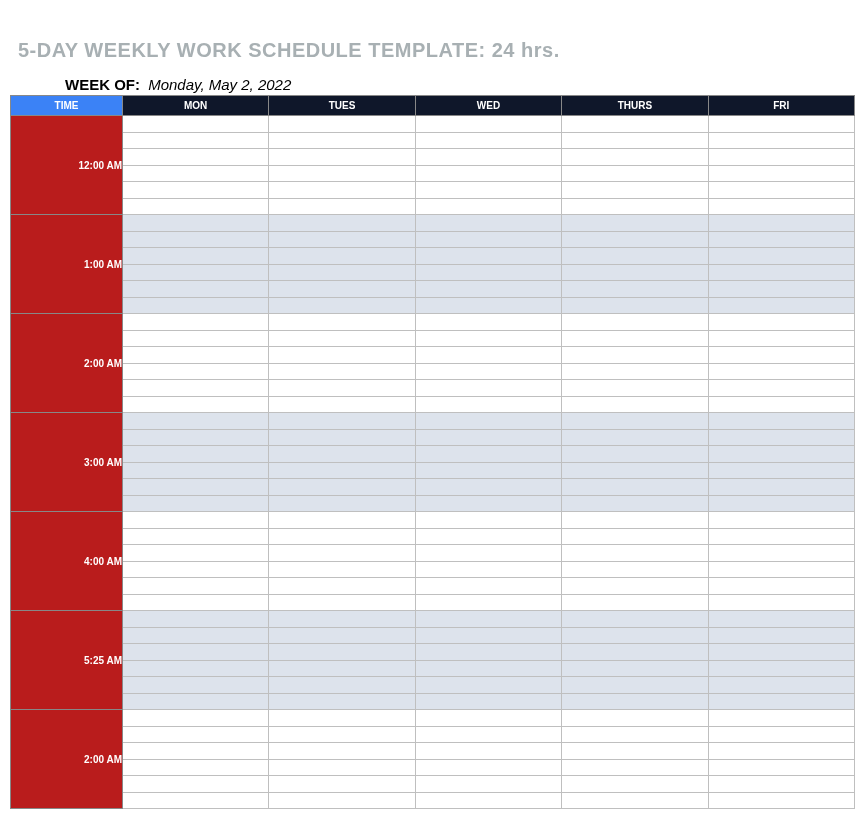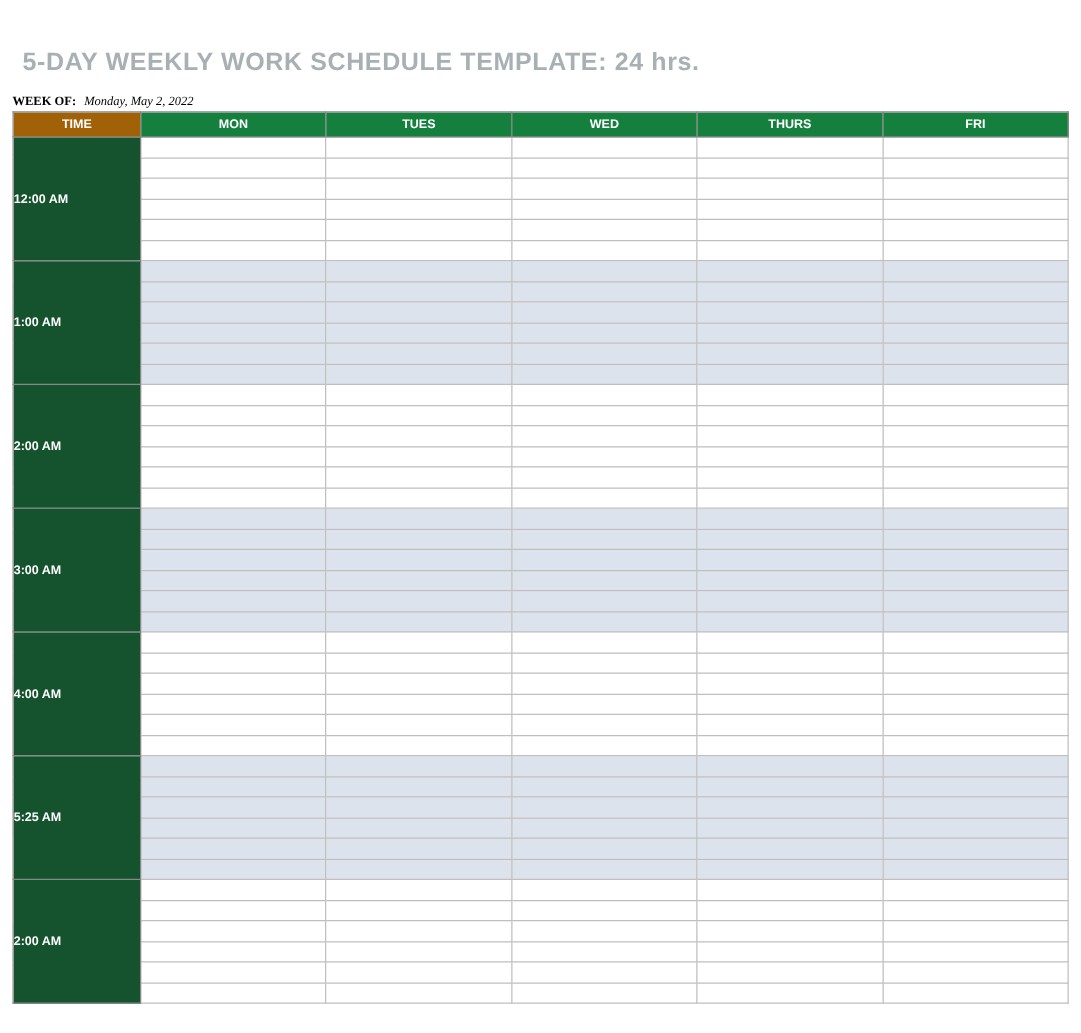--- a/index.html
+++ b/index.html
@@ -12,59 +12,59 @@
   .title {
     font-size: 20px;
     font-weight: bold;
     color: #A8B0B3;
     letter-spacing: 0.5px;
     margin-bottom: 14px;
     margin-left: 8px;
     margin-top: 21px;
   }
   .week-row {
-    font-size: 10px;
+    font-size: 15px;
+    margin-left: 55px;
     margin-bottom: 2px;
-    font-family: Liberation Serif, serif;
   }
   .week-label {
     font-weight: bold;
     margin-right: 4px;
   }
   .week-value {
     font-style: italic;
   }
   .schedule {
     border: 1px solid #888;
     border-collapse: collapse;
     width: 845px;
     table-layout: fixed;
   }
   .schedule th {
-    background: #15803d;
+    background: #0f172a;
     color: #fff;
     font-size: 10px;
     font-weight: bold;
     text-align: center;
     height: 20px;
     border: 1px solid #888;
   }
   .schedule th.time-header {
-    background: #a16207;
-    width: 102px;
+    background: #3b82f6;
+    width: 112px;
   }
   .schedule td {
     border: 1px solid #bfbfbf;
     height: 16.5px;
     font-size: 10px;
   }
   .schedule td.time-cell {
-    background: #14532d;
+    background: #b91c1c;
     color: #fff;
-    text-align: left;
+    text-align: right;
     font-size: 10px;
     font-weight: bold;
     vertical-align: middle;
     border-right: 1px solid #888;
     border-left: 1px solid #888;
     border-top: 1px solid #888;
     border-bottom: 1px solid #888;
   }
   .schedule tbody.hour-odd td.day-cell {
     background: #DDE3EC;

